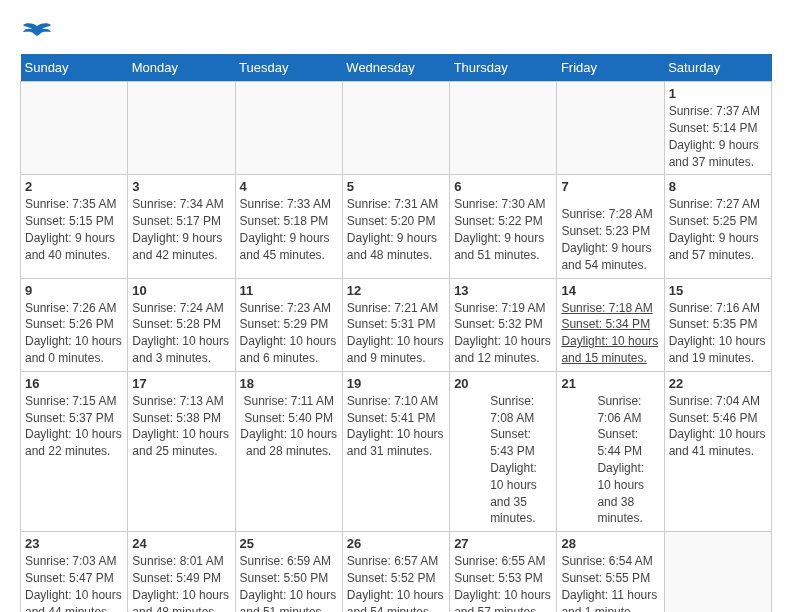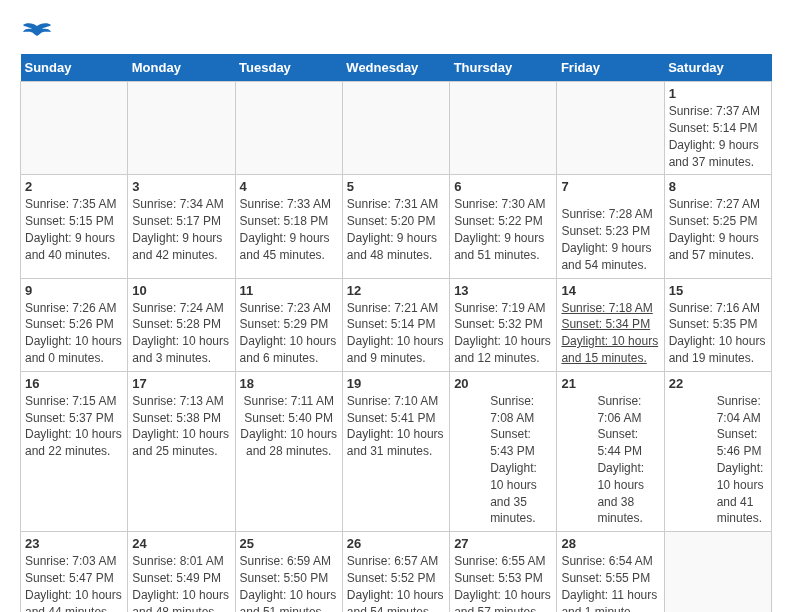--- a/index.html
+++ b/index.html
@@ -37,21 +37,21 @@
       width: 100%;
       border-collapse: collapse;
       font-size: 11px;
     }
     .calendar th {
       background: #1a6dbd;
       color: #fff;
       padding: 6px 4px;
       text-align: left;
       font-size: 13px;
-      font-weight: bold;
+      font-weight: normal;
     }
     .calendar td {
       border: 1px solid #ccc;
       vertical-align: top;
       padding: 4px;
       width: calc(100% / 7);
       height: 80px;
     }
     .day-number {
       font-size: 13px;
@@ -177,21 +177,21 @@
         </td>
         <td>
           <div class="day-number">11</div>
           <div class="day-info" style="white-space: pre-line;">Sunrise: 7:23 AM
 Sunset: 5:29 PM
 Daylight: 10 hours and 6 minutes.</div>
         </td>
         <td>
           <div class="day-number">12</div>
           <div class="day-info" style="white-space: pre-line;">Sunrise: 7:21 AM
-Sunset: 5:14 PM
+Sunset: 5:31 PM
 Daylight: 10 hours and 9 minutes.</div>
         </td>
         <td>
           <div class="day-number">13</div>
           <div class="day-info" style="white-space: pre-line;">Sunrise: 7:19 AM
 Sunset: 5:32 PM
 Daylight: 10 hours and 12 minutes.</div>
         </td>
         <td>
           <div class="day-number">14</div>
@@ -238,21 +238,21 @@
 Daylight: 10 hours and 35 minutes.</div>
         </td>
         <td>
           <div class="day-number">21</div>
           <div class="day-info" style="white-space: pre-line; margin-left: 36px;">Sunrise: 7:06 AM
 Sunset: 5:44 PM
 Daylight: 10 hours and 38 minutes.</div>
         </td>
         <td>
           <div class="day-number">22</div>
-          <div class="day-info" style="white-space: pre-line; margin-left: 48px;">Sunrise: 7:04 AM
+          <div class="day-info" style="white-space: pre-line;">Sunrise: 7:04 AM
 Sunset: 5:46 PM
 Daylight: 10 hours and 41 minutes.</div>
         </td>
       </tr>
       <tr>
         <td>
           <div class="day-number">23</div>
           <div class="day-info" style="white-space: pre-line;">Sunrise: 7:03 AM
 Sunset: 5:47 PM
 Daylight: 10 hours and 44 minutes.</div>

